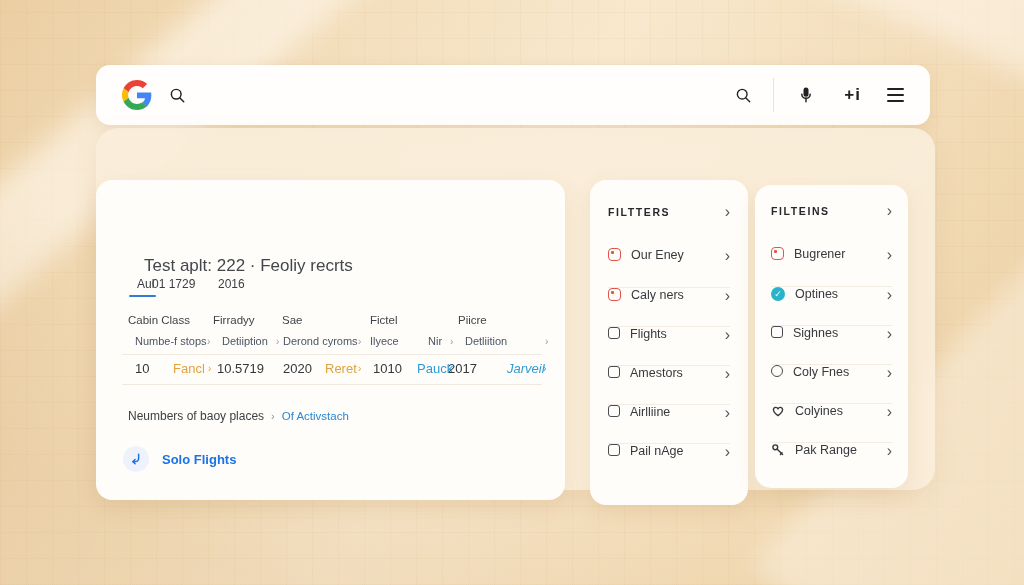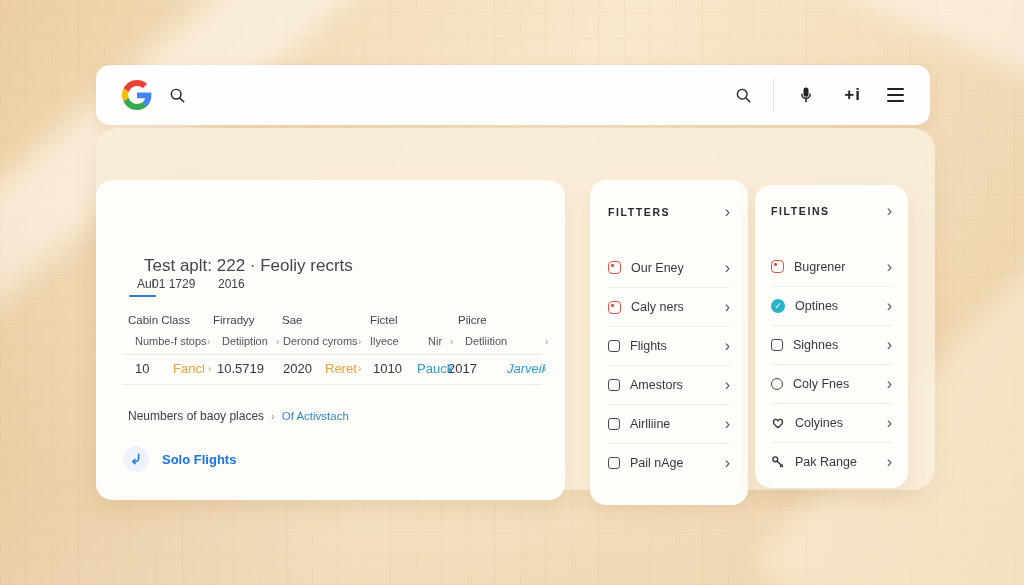--- a/index.html
+++ b/index.html
@@ -73,21 +73,21 @@
   .fc-action{ left:27px; top:266px; display:flex; align-items:center; gap:13px; cursor:pointer; }
   .fc-action-ic{ width:26px; height:26px; border-radius:50%; background:#eef3fb; display:flex; align-items:center; justify-content:center; }
   .fc-action-label{ font-size:13px; font-weight:600; color:#1a73e8; }
 
   
   .card-f1{ left:590px; top:180px; width:158px; height:325px; padding:18px 18px 0; }
   .card-f2{ left:755px; top:185px; width:153px; height:303px; padding:12px 16px 0; }
   .f-head{ display:flex; align-items:center; height:28px; cursor:pointer; }
   .f-head-label{ font-size:10.5px; font-weight:700; letter-spacing:1.6px; color:#26282c; }
   .card-f1 .f-list{ margin-top:22px; } .card-f2 .f-list{ margin-top:22px; }
-  .f-item{ display:flex; align-items:center; gap:10px; height:39px; cursor:pointer; }
+  .f-item{ display:flex; align-items:flex-start; gap:10px; height:39px; cursor:pointer; }
   .f-item + .f-item{ border-top:1px solid #f2ece2; }
   .f-label{ font-size:12.5px; color:#36393d; }
   .chev{ margin-left:auto; font-size:16px; color:#54585e; line-height:1; }
 
   .fic{ display:inline-flex; align-items:center; justify-content:center; flex:0 0 auto; }
   .fic-red{ width:13px; height:13px; border:1.5px solid #df564d; border-radius:4px; position:relative; }
   .fic-red::after{ content:""; position:absolute; left:2px; top:2px; width:3px; height:3px; background:#df564d; border-radius:1px; }
   .fic-teal{ width:14px; height:14px; background:#29b3c8; border-radius:50%; color:#fff; font-size:9px; font-weight:700; }
   .fic-box{ width:12px; height:12px; border:1.5px solid #474c52; border-radius:3px; }
   .fic-circle{ width:12px; height:12px; border:1.5px solid #474c52; border-radius:50%; }

